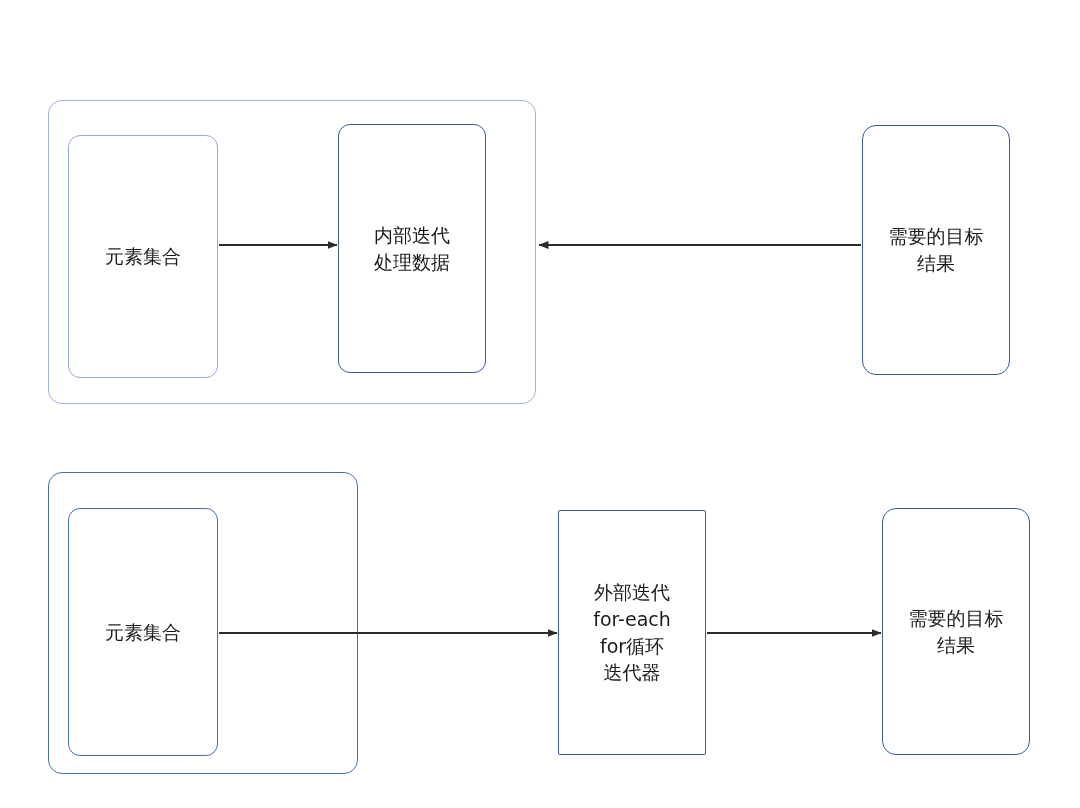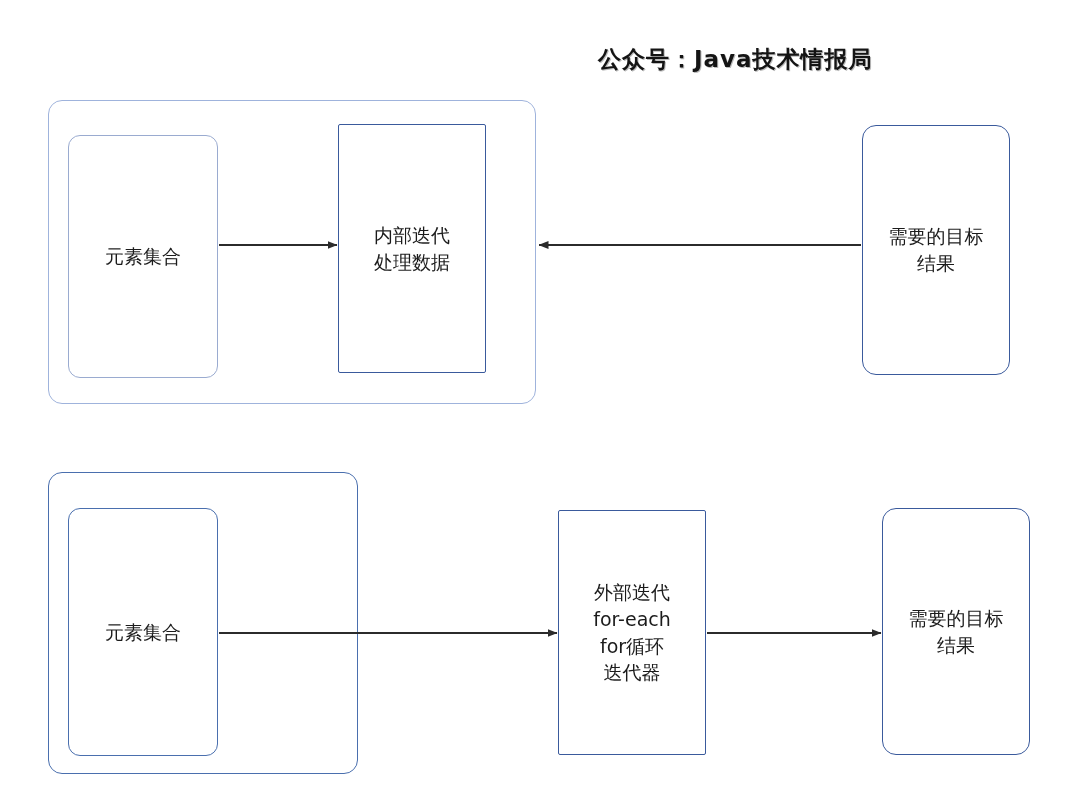--- a/index.html
+++ b/index.html
@@ -70,21 +70,21 @@
   .node-collection-1 {
     left: 68px;  top: 135px;
     width: 150px; height: 243px;
     border: 1.6px solid #9aabd0;
     border-radius: 12px;
   }
   .node-internal {
     left: 338px; top: 124px;
     width: 148px; height: 249px;
     border: 1.8px solid #3a5a9c;
-    border-radius: 2px;
+    border-radius: 12px;
   }
   .node-target-1 {
     left: 862px; top: 125px;
     width: 148px; height: 250px;
     border: 1.8px solid #3a5a9c;
     border-radius: 14px;
   }
   .node-collection-2 {
     left: 68px;  top: 508px;
     width: 150px; height: 248px;
@@ -110,21 +110,20 @@
     left: 0; top: 0;
     width: 1080px; height: 808px;
     pointer-events: none;
   }
 </style>
 </head>
 <body>
 
 <div id="canvas">
 
-  <div class="watermark">公众号：Java技术情报局</div>
 
   <div class="box group-1"></div>
 
   <div class="box node-collection-1">
     <span class="label">元素集合</span>
   </div>
 
   <div class="box node-internal">
     <span class="label">内部迭代
 处理数据</span>

